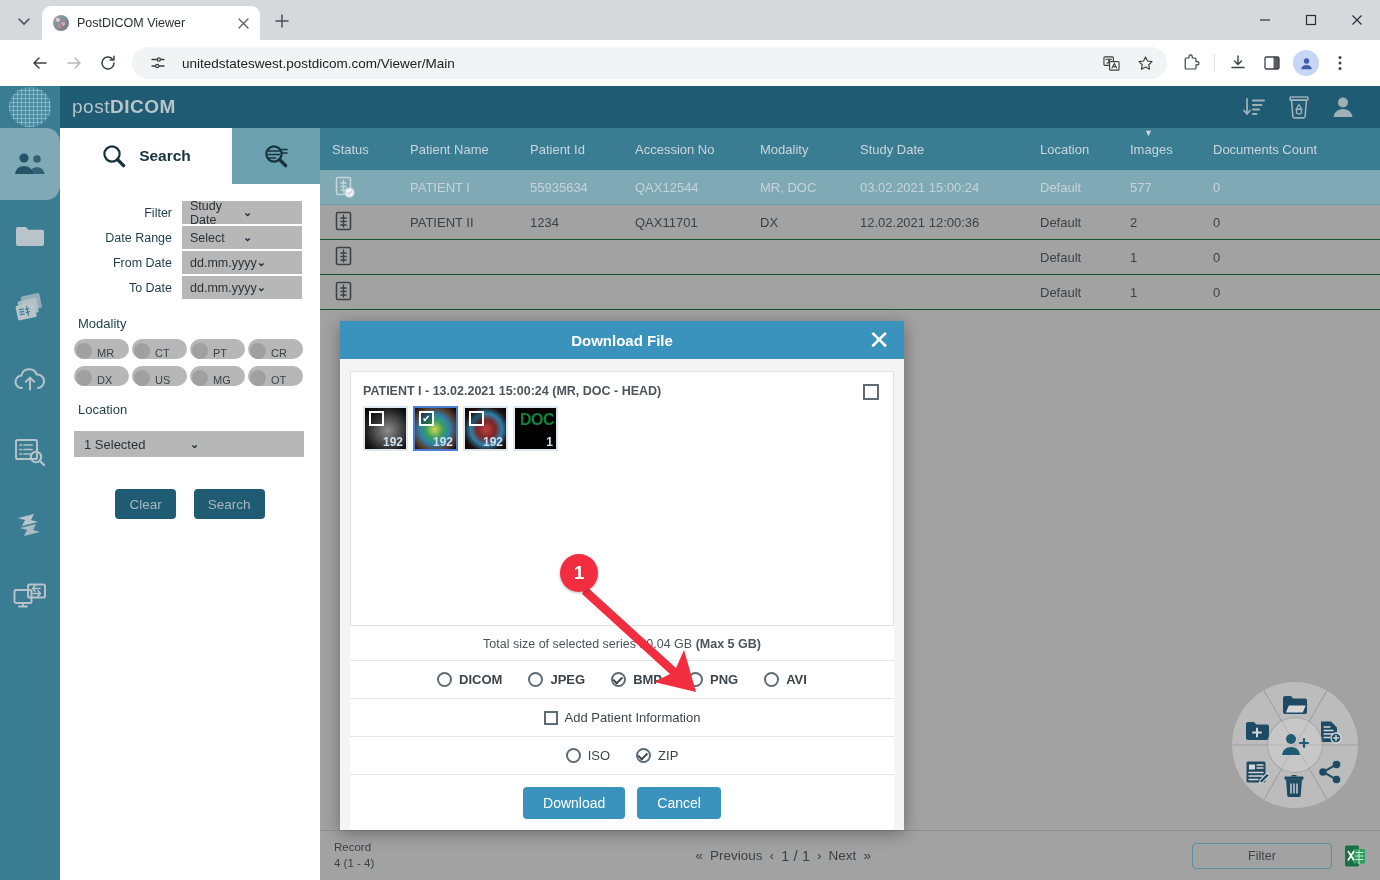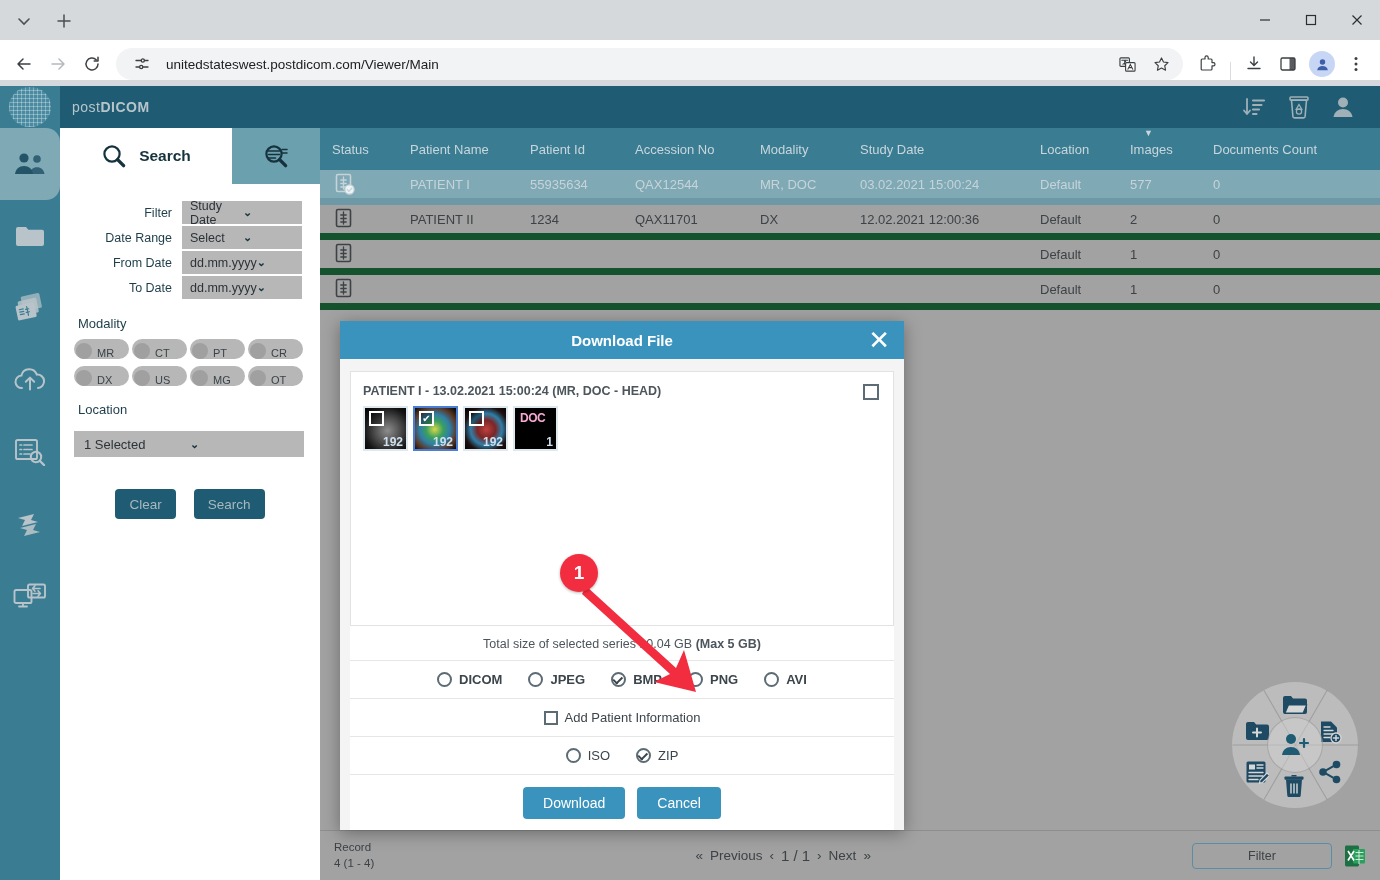--- a/index.html
+++ b/index.html
@@ -38,22 +38,22 @@
     font-size: 12.5px; color: #2b2f33; flex: 1; white-space: nowrap;
     overflow: hidden; text-overflow: ellipsis;
   }
   .tab-close { width: 18px; height: 18px; display:flex; align-items:center; justify-content:center; color:#5a6066; border-radius:50%; }
   .new-tab { width: 28px; height: 28px; margin: 0 0 5px 8px; display:flex; align-items:center; justify-content:center; color:#4a4f54; border-radius:50%; }
 
   .winctrls { position: absolute; right: 0; top: 0; height: 40px; display: flex; }
   .winbtn { width: 46px; height: 40px; display: flex; align-items: center; justify-content: center; color: #2b2f33; }
 
   .toolbar {
-    height: 40px; background: #ffffff; display: flex; align-items: flex-end;
-    padding: 0 8px; gap: 2px;
+    height: 46px; background: #ffffff; display: flex; align-items: center;
+    padding: 0 24px; gap: 2px;
   }
   .tb-icon { width: 32px; height: 32px; border-radius: 50%; display: flex; align-items: center; justify-content: center; color: #3c4043; flex:none; }
   .tb-icon.disabled { color: #b6babd; }
   .omnibox {
     flex: 1; height: 32px; background: #f1f3f4; border-radius: 16px;
     display: flex; align-items: center; padding: 0 6px 0 10px; margin: 0 6px;
     gap: 8px; min-width: 0;
   }
   .omnibox-url { font-size: 13.5px; color: #202124; white-space: nowrap; overflow:hidden; text-overflow:ellipsis; flex:1; }
   .omni-right { display:flex; align-items:center; gap:2px; }
@@ -73,21 +73,21 @@
     width: 60px; height: 42px; background: #3a7d93; display:flex; align-items:center; justify-content:center; flex:none;
   }
   .brand-dots {
     width: 42px; height: 40px; border-radius: 50%;
     background:
       repeating-linear-gradient(0deg, rgba(255,255,255,.30) 0 1px, transparent 1px 4px),
       repeating-linear-gradient(90deg, rgba(255,255,255,.30) 0 1px, transparent 1px 4px),
       #4a8ba1;
   }
   .brand-text {
-    font-size: 14px; letter-spacing: .5px; color: #b7c5cb; font-weight: bold;
+    font-size: 19px; letter-spacing: .5px; color: #b7c5cb; font-weight: bold;
     padding-left: 12px;
   }
   .brand-text .lt { font-weight: normal; }
   .app-title {
     position: absolute; left: 0; right: 0; text-align: center;
     font-size: 14.5px; font-weight: bold; color: #9fb0b7; pointer-events:none;
   }
   .header-icons { margin-left: auto; display: flex; align-items: center; gap: 22px; padding-right: 26px; }
   .hdr-ic { color: #9fb0b7; display: flex; align-items: center; }
 
@@ -162,21 +162,21 @@
   
   .content { position: absolute; left: 320px; top: 42px; right: 0; bottom: 0; background: #a2a2a2; }
   .table-head {
     height: 42px; background: #3a7d93; display: flex; align-items: center;
     color: #c9d6db; font-size: 13px; position: relative;
   }
   .th { flex: none; }
   .sort-caret { position: absolute; font-size: 9px; color: #c9d6db; top: 2px; }
   .row {
     height: 35px; display: flex; align-items: center; font-size: 13px;
-    color: #3c4246; border-bottom: 7px solid #14532d; background: #a2a2a2;
+    color: #3c4246; border-bottom: 1px solid #14532d; background: #a2a2a2;
   }
   .row.selected { background: #7fa9b5; color: #c6d4da; border-bottom-color: #6d99a6; }
   .td { flex: none; }
   .status-ic { width: 40px; display:flex; align-items:center; justify-content:center; }
 
   .footer {
     position: absolute; left: 0; right: 0; bottom: 0; height: 50px; background: #a2a2a2;
     border-top: 1px solid #8e8e8e; display: flex; align-items: center; padding: 0 14px;
   }
   .record { font-size: 11.5px; color: #3c4246; line-height: 1.35; }
@@ -226,21 +226,21 @@
   }
   .thumbs { display: flex; gap: 5px; margin-top: 8px; }
   .thumb { width: 45px; height: 45px; position: relative; background: #000; border: 2px solid #dfe7ef; }
   .thumb.sel { border-color: #4a7fd4; }
   .thumb .tbox {
     position: absolute; left: 4px; top: 3px; width: 15px; height: 15px;
     border: 2px solid #ffffff; background: rgba(0,0,0,.3); color:#fff;
     font-size: 10px; line-height: 11px; text-align: center;
   }
   .thumb .tcount { position: absolute; right: 3px; bottom: 0px; color: #cfe0ef; font-size: 12px; font-weight: bold; }
-  .thumb .tdoc { position: absolute; left: 5px; top: 3px; color: #f9a8d4; font-size: 12px; font-weight: bold; letter-spacing: -.5px; }
+  .thumb .tdoc { position: absolute; left: 5px; top: 3px; color: #15803d; font-size: 16px; font-weight: bold; letter-spacing: -.5px; }
   .brain1 { background: radial-gradient(ellipse at 55% 55%, #8d8d8d 0%, #4a4a4a 42%, #161616 72%, #000 100%); }
   .brain2 { background: radial-gradient(ellipse at 48% 52%, #d8d84a 0%, #3ba05e 28%, #2f7fa8 50%, #5a3a2a 72%, #000 100%); }
   .brain3 { background: radial-gradient(ellipse at 52% 52%, #c04040 0%, #7a2626 30%, #2f7fa8 52%, #201010 74%, #000 100%); }
 
   .total-line { text-align: center; font-size: 12.5px; color: #4c555b; padding: 11px 0 9px 0; background:#fff; }
   .total-line b { font-weight: bold; }
   .opt-row {
     background: #fff; border-top: 1px solid #e6e6e6; display: flex;
     align-items: center; justify-content: center; gap: 26px; height: 38px;
   }
@@ -269,20 +269,29 @@
 </head>
 <body>
 
 <div class="browser">
 
   <div class="tabstrip">
     <div class="tab-list-btn">
       <svg width="12" height="12" viewBox="0 0 12 12">
           <path d="M1 4l5 5 5-5" stroke="currentColor" stroke-width="1.6" fill="none" stroke-linecap="round"></path>
         </svg>
+    </div>
+    <div class="tab">
+      <div class="tab-favicon"></div>
+      <div class="tab-title">PostDICOM Viewer</div>
+      <div class="tab-close">
+        <svg width="11" height="11" viewBox="0 0 11 11">
+            <path d="M1 1l9 9M10 1l-9 9" stroke="currentColor" stroke-width="1.3" stroke-linecap="round"></path>
+          </svg>
+      </div>
     </div>
     <div class="new-tab">
       <svg width="14" height="14" viewBox="0 0 14 14">
           <path d="M7 1v12M1 7h12" stroke="currentColor" stroke-width="1.5" stroke-linecap="round"></path>
         </svg>
     </div>
     <div class="winctrls">
       <div class="winbtn">
         <svg width="12" height="12" viewBox="0 0 12 12">
             <path d="M1 6h10" stroke="currentColor" stroke-width="1.2"></path>

